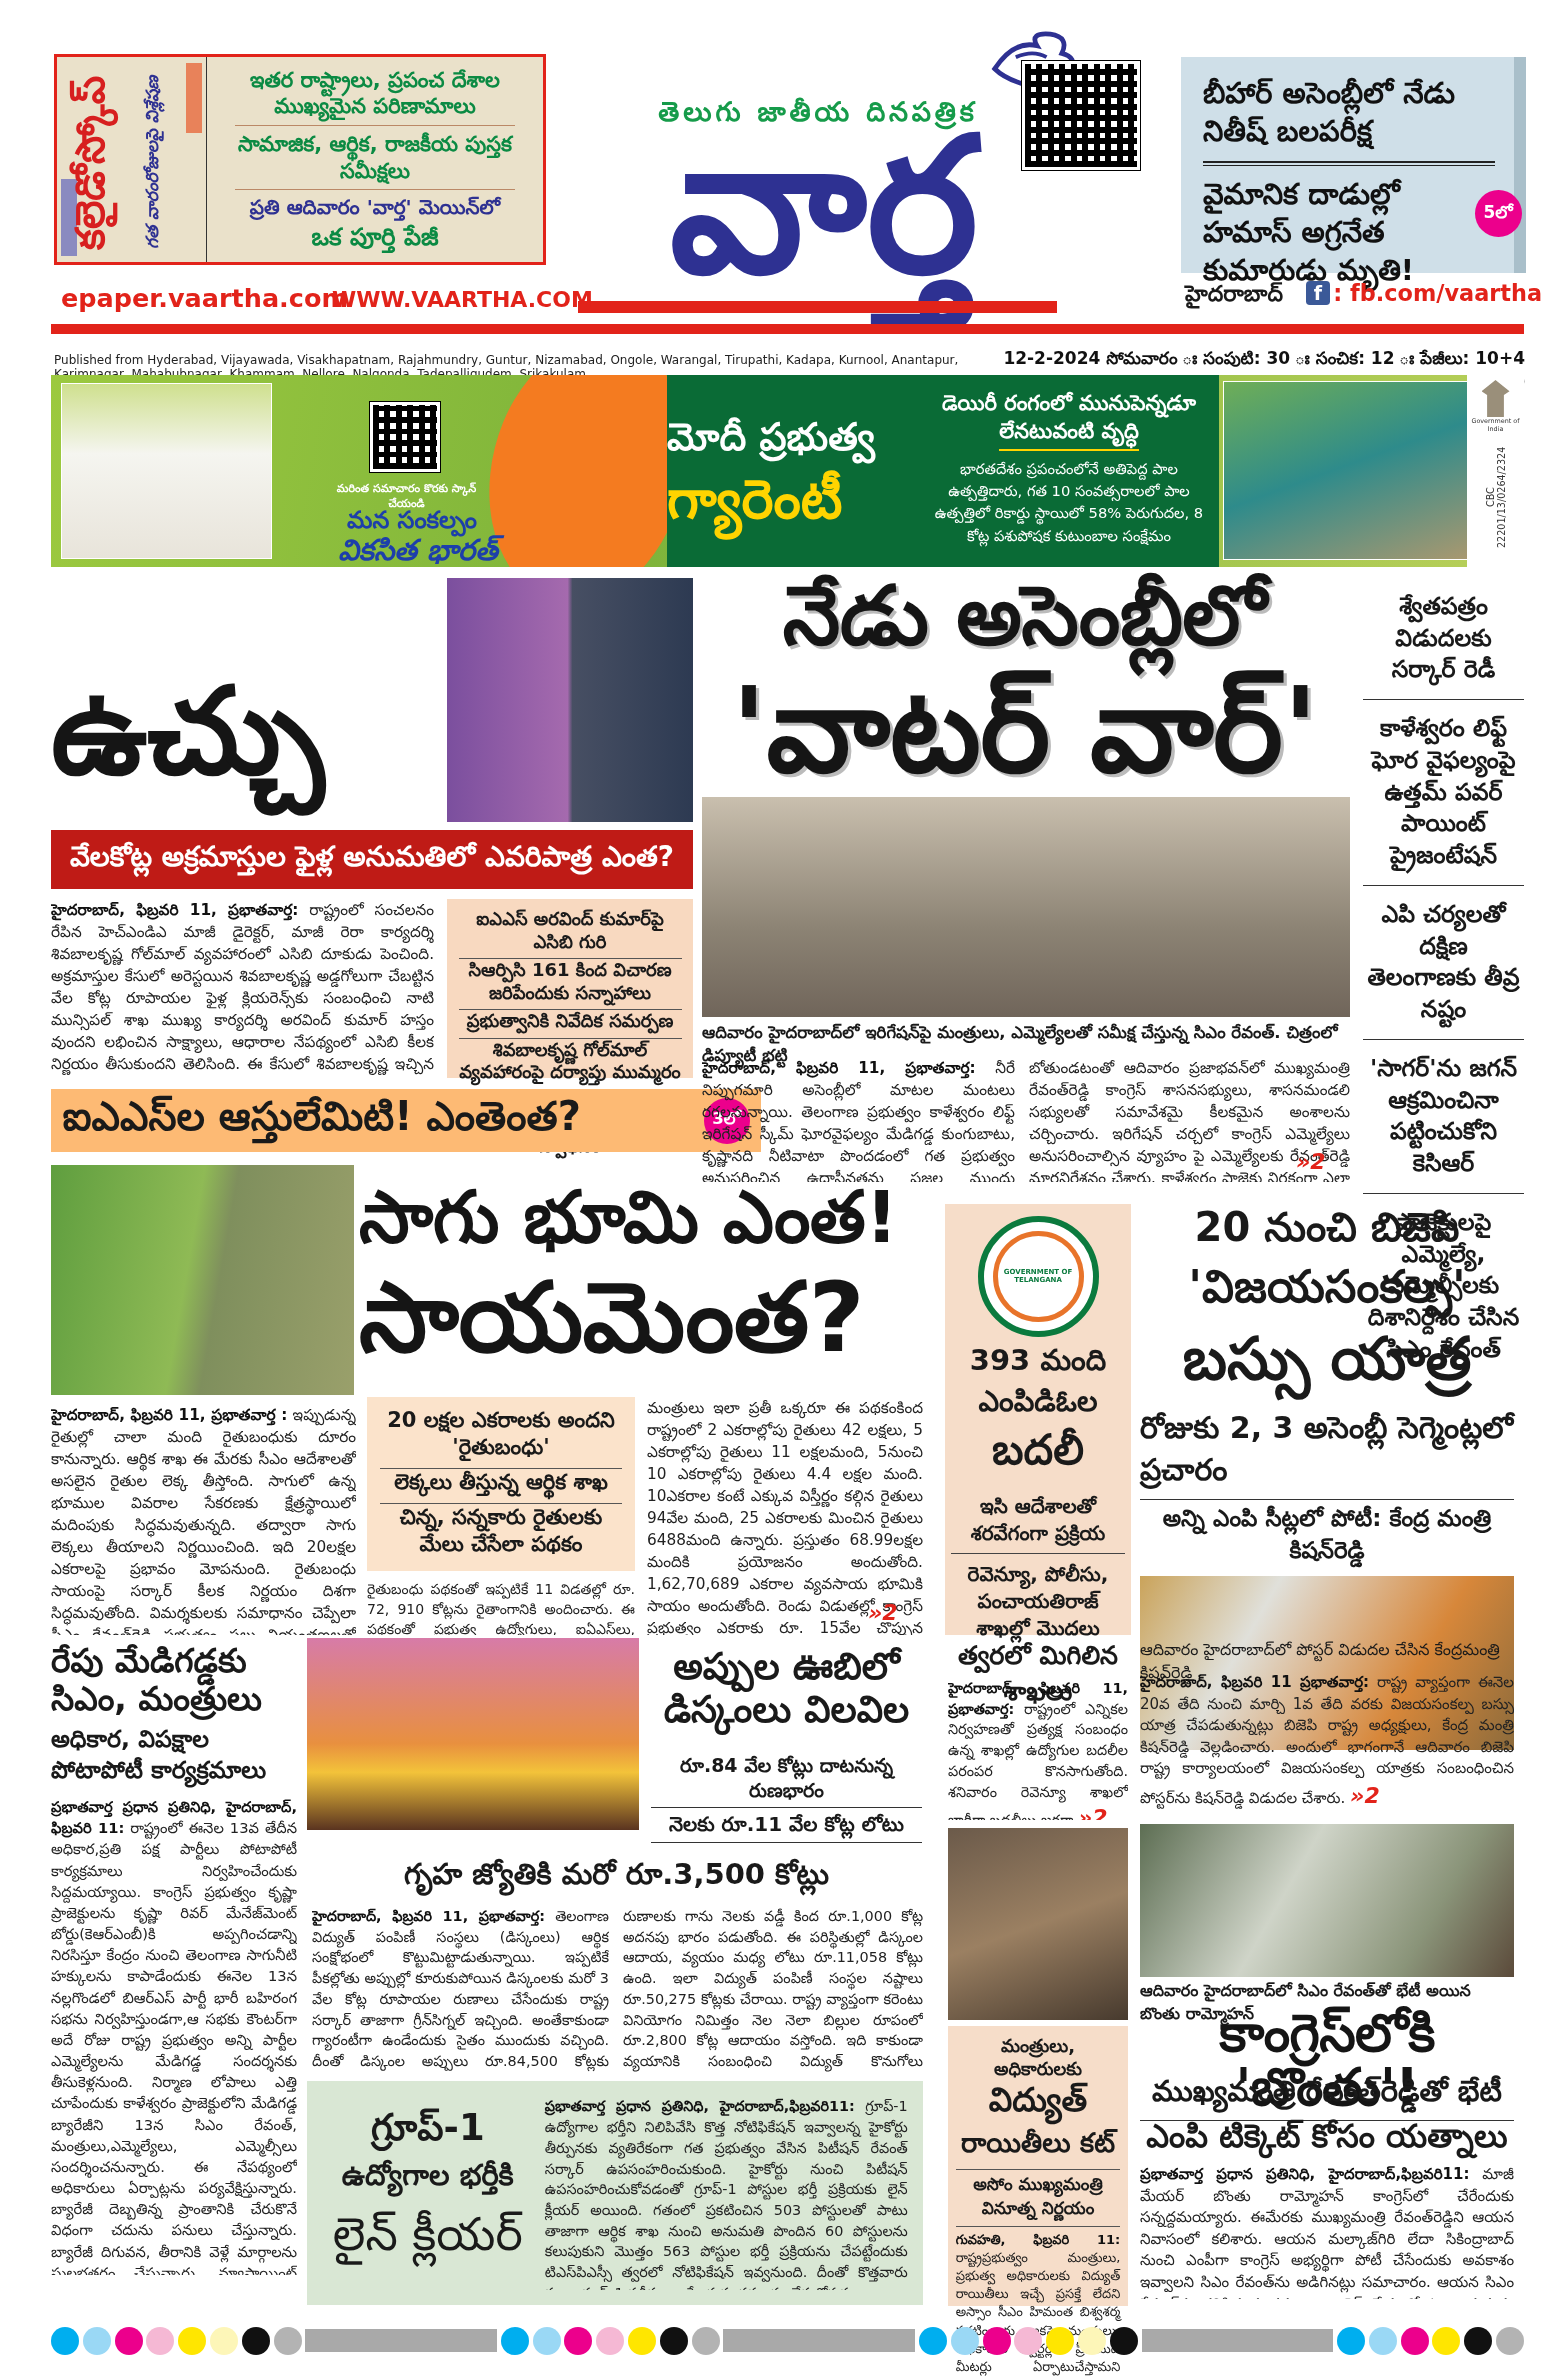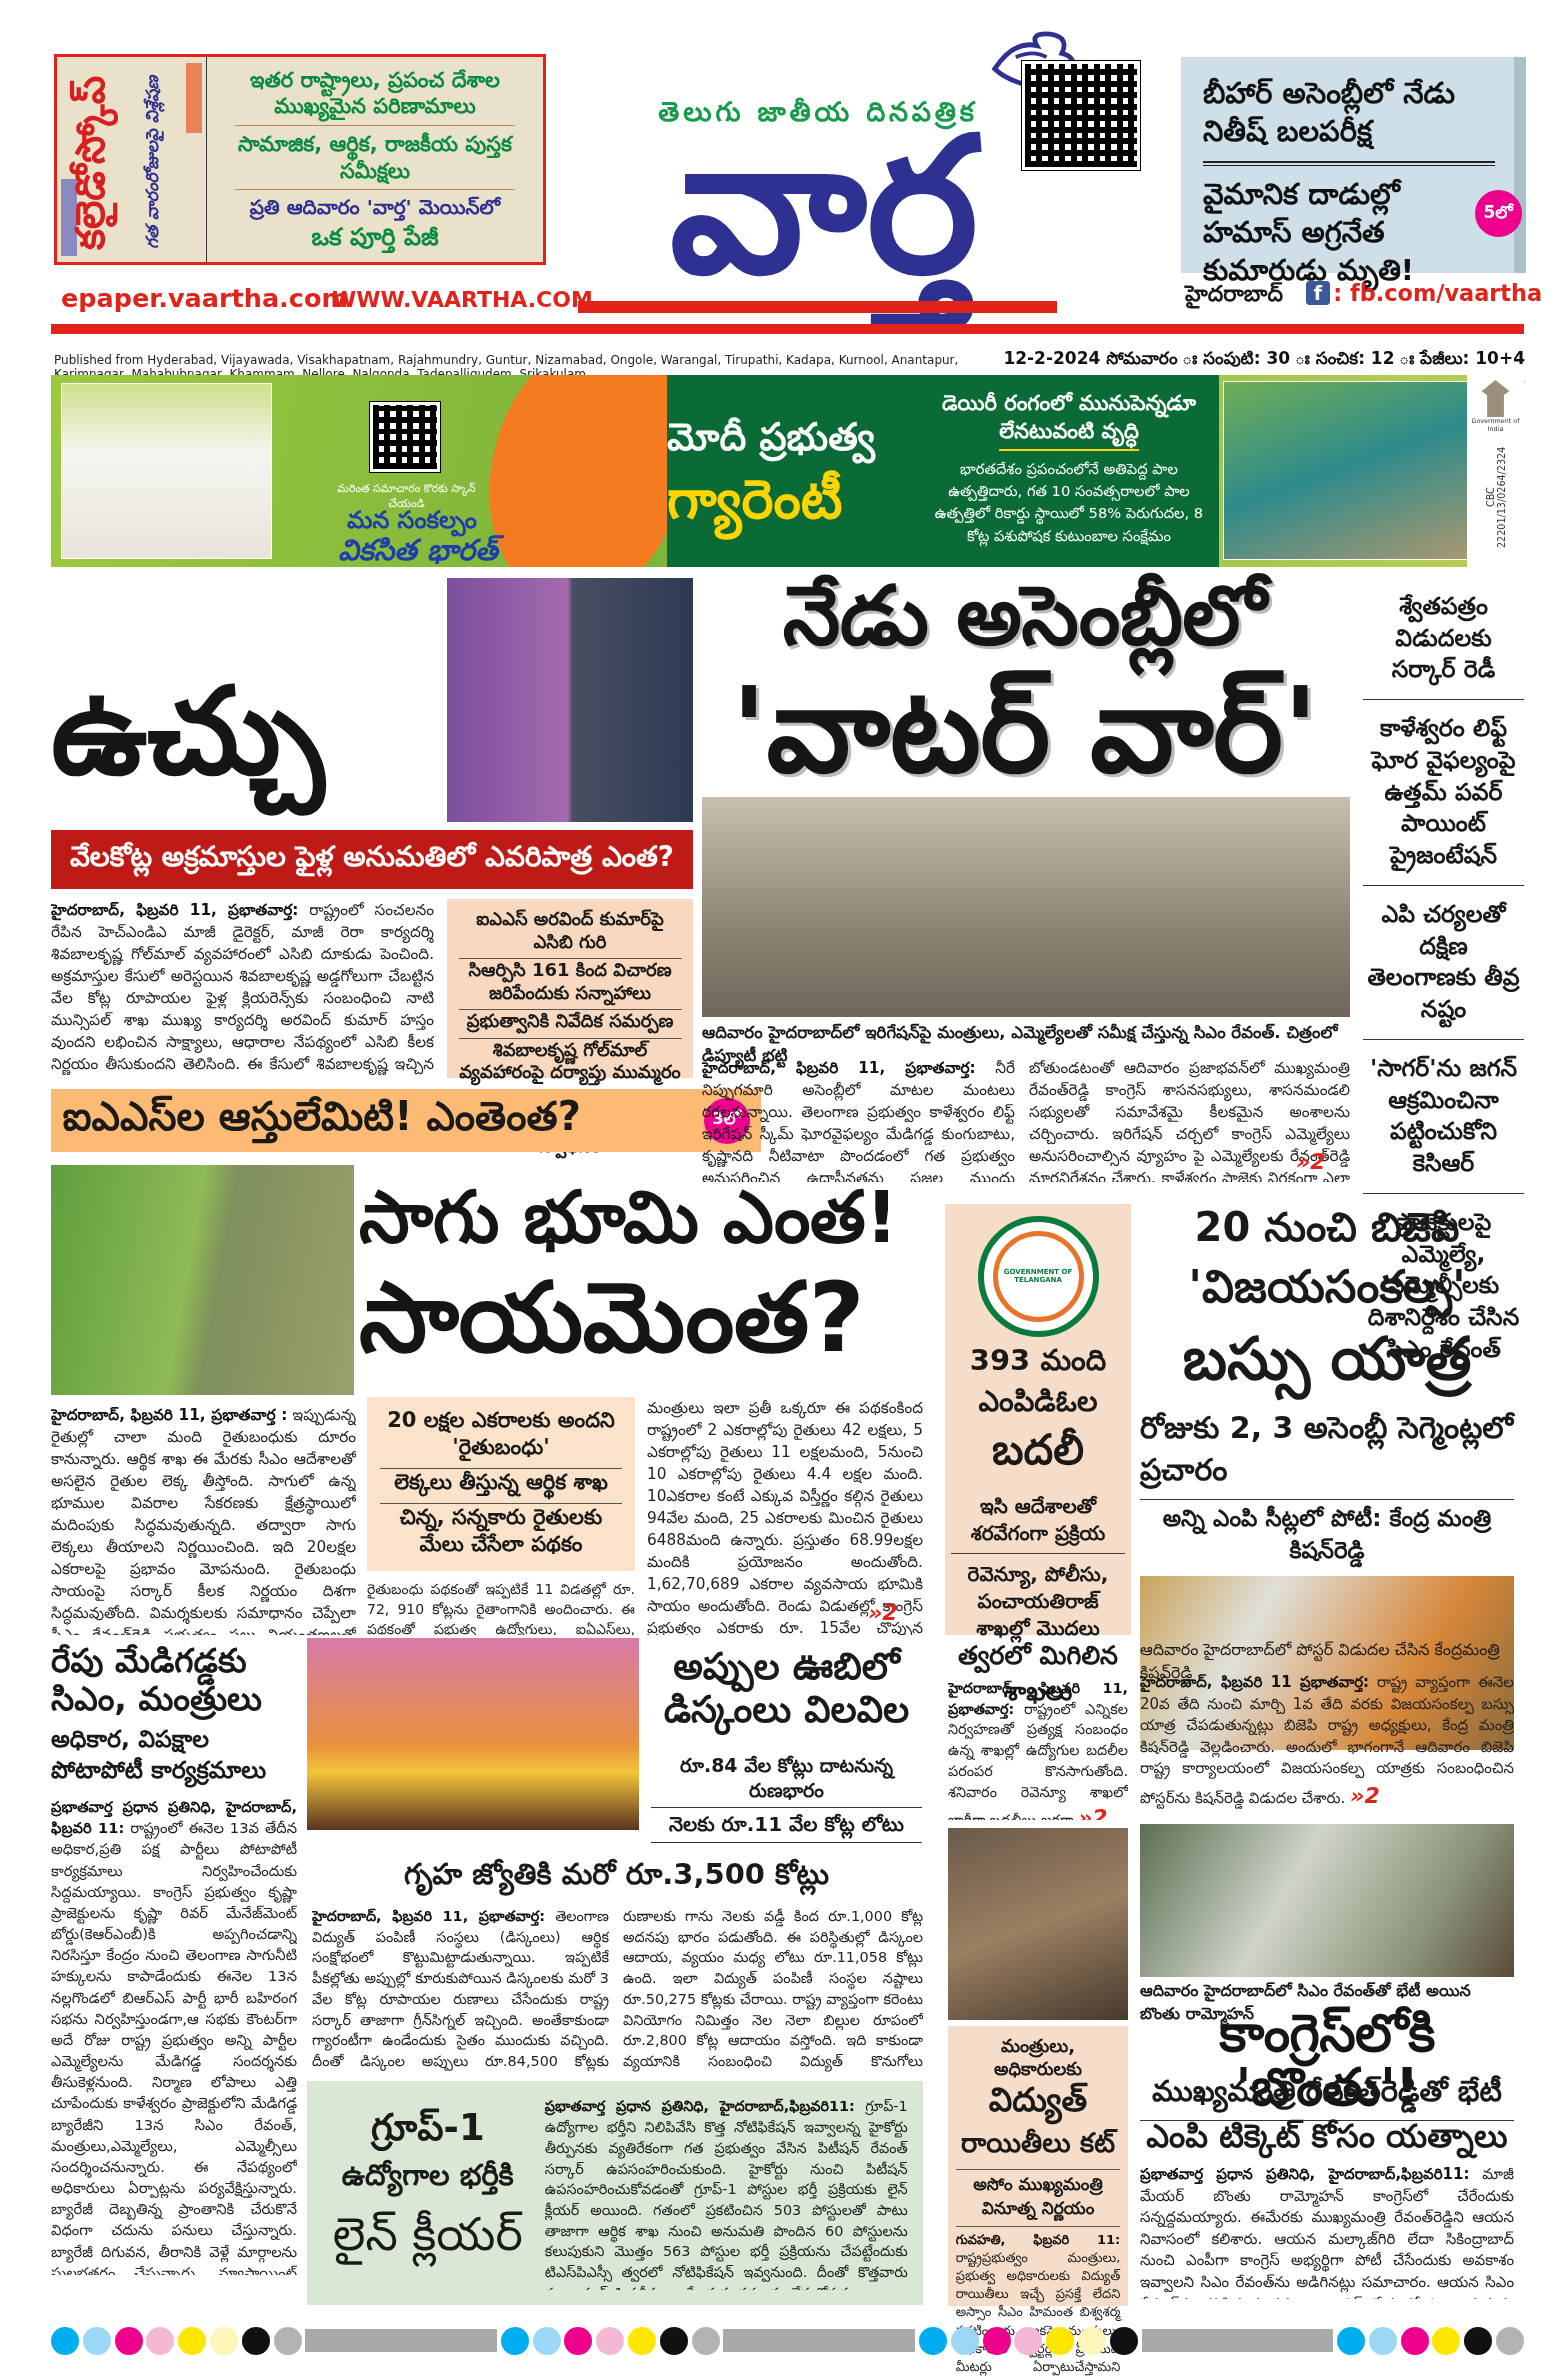--- a/index.html
+++ b/index.html
@@ -43,21 +43,21 @@
   .url-red { color:#e2231a; font-weight:bold; }
   .fb-ic { display:inline-block; width:24px; height:24px; background:#3b5998; color:#fff; font-weight:bold; text-align:center; font-size:19px; line-height:24px; border-radius:3.8px; vertical-align:middle; }
   .red-rule { left:51px; top:324px; width:1473px; height:10.2px; background:#e2231a; }
   .pub-line { left:54px; top:353px; width:932px; font-size:12px; color:#222; }
   .date-line { left:987px; top:348px; width:538px; font-size:17px; font-weight:bold; text-align:right; color:#111; }
   
   .ad { left:51px; top:375px; width:1473px; height:192px; background:linear-gradient(100deg,#9cc93f,#7db33a 40%,#b9d05a); overflow:hidden; }
   .ad-modi { left:9.6px; top:7.7px; width:211px; height:176px; background:linear-gradient(180deg,#cfe08e,#f5f5f0 40%,#e8e4da); border:1.3px solid #fff; }
   .ad-swoosh { left:441px; top:-38px; width:192px; height:268px; background:#f47b20; border-radius:50%; transform:rotate(14deg); }
   .ad-qr { left:319px; top:27px; width:70px; height:70px; }
-  .ad-scan { left:271px; top:107px; width:169px; font-size:11px; color:#fff; font-weight:normal; text-align:center; }
+  .ad-scan { left:271px; top:107px; width:169px; font-size:11px; color:#fff; font-weight:bold; text-align:center; }
   .ad-sl1 { left:259px; top:131px; width:204px; font-size:24px; font-weight:bold; color:#1d3faa; text-align:center; }
   .ad-sl2 { left:265px; top:158px; width:204px; font-size:29px; font-weight:bold; font-style:italic; color:#1d3faa; text-align:center; }
   .ad-guar { left:616px; top:0; width:252px; height:192px; background:#0a6b36; text-align:left; padding-top:40px; }
   .ad-g1 { font-size:38px; font-weight:bold; color:#fff; }
   .ad-g2 { font-size:54px; font-weight:bold; color:#ffd400; }
   .ad-dairy { left:868px; top:0; width:300px; height:192px; background:#0a6b36; padding:15.3px 11.5px; text-align:center; }
   .ad-dh { font-size:21px; font-weight:bold; color:#fff; line-height:1.3; }
   .ad-dh2 { border-bottom:2.6px solid #ffd400; display:inline-block; padding-bottom:3.8px; margin-bottom:7.7px; }
   .ad-db { font-size:14.7px; color:#fff; line-height:1.5; }
   .ad-cow { left:1172px; top:6.4px; width:297px; height:179px; background:linear-gradient(160deg,#6fae57,#2e8b8b 45%,#b99a6c); border:1.3px solid #fff; }

